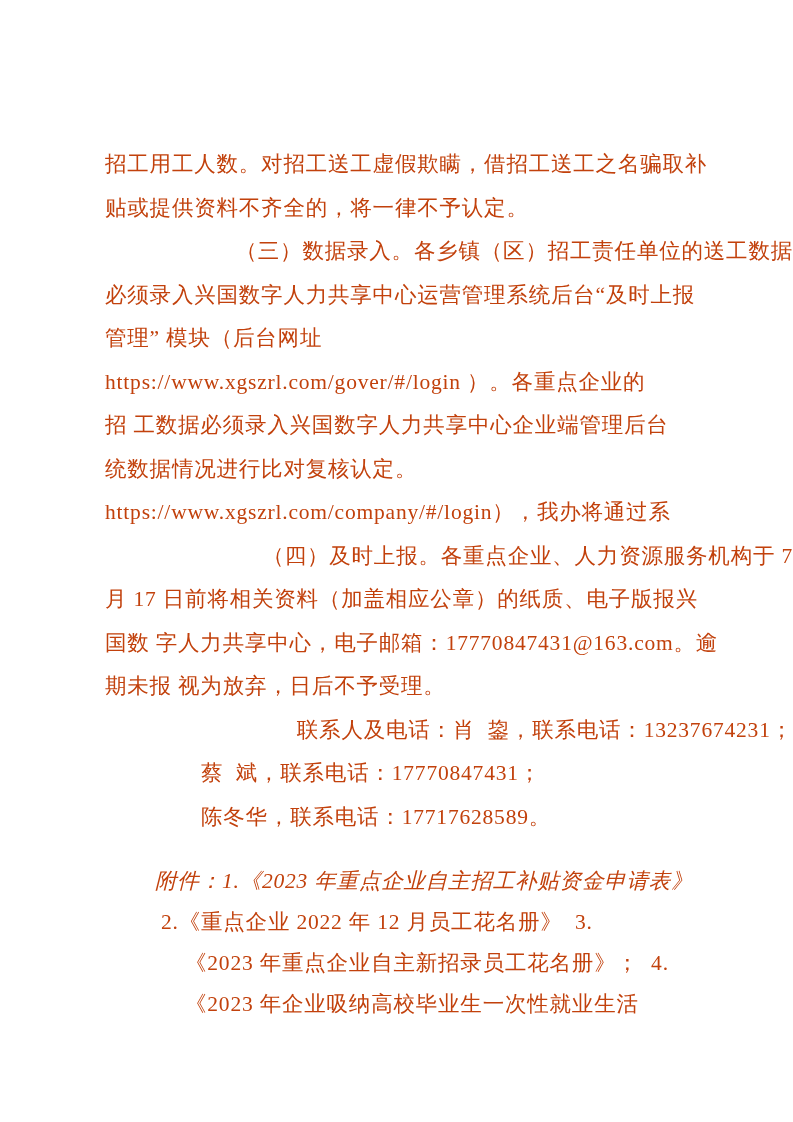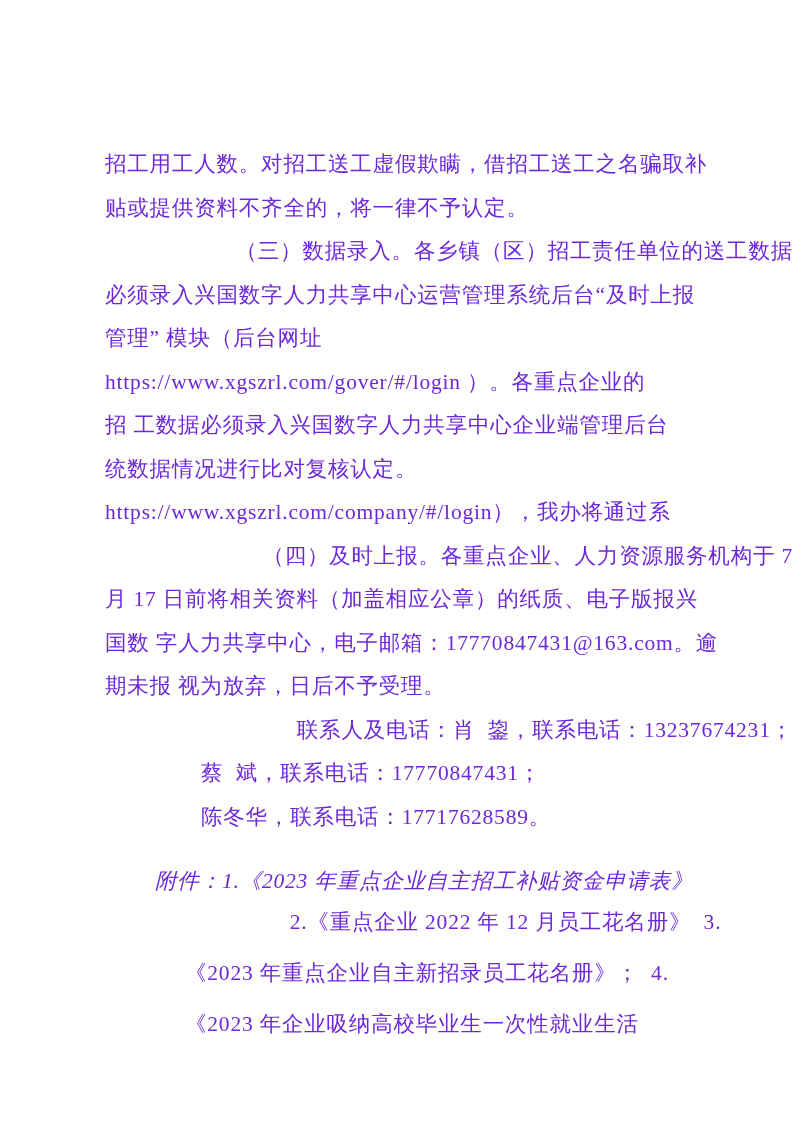--- a/index.html
+++ b/index.html
@@ -9,42 +9,42 @@
   }
   .page {
     position: relative;
     width: 793px;
     height: 1122px;
     background: #ffffff;
     box-sizing: border-box;
     padding: 143px 0 8px 105px;
     overflow: hidden;
     font-family: "Liberation Serif", "DejaVu Serif", serif;
-    color: #6d28d9;
+    color: #c2410c;
   }
   .line {
     height: 43.5px;
     line-height: 43.5px;
     font-size: 21.5px;
     letter-spacing: 0.8px;
     white-space: pre;
   }
   .att-line {
     height: 41px;
     line-height: 41px;
     font-size: 21.5px;
     letter-spacing: 0.8px;
     white-space: pre;
   }
   .flush   { margin-left: 0; }
   .ind2    { margin-left: 22px; text-align: right; }   
   .contact { margin-left: 96px; }  
   .att-head{ margin-left: 50px; font-style: italic; }   
-  .att-num { margin-left: 113px; text-align: center; }   
-  .att-cont{ margin-left: 80px; margin-top: 10px; }   
+  .att-num { margin-left: 56px; }   
+  .att-cont{ margin-left: 80px; }   
   .blank-line { height: 22px; }
 </style>
 </head>
 <body>
 
 <div class="page">
 
   <div class="line flush">招工用工人数。对招工送工虚假欺瞒，借招工送工之名骗取补</div>
   <div class="line flush">贴或提供资料不齐全的，将一律不予认定。</div>
   <div class="line ind2">（三）数据录入。各乡镇（区）招工责任单位的送工数据</div>

